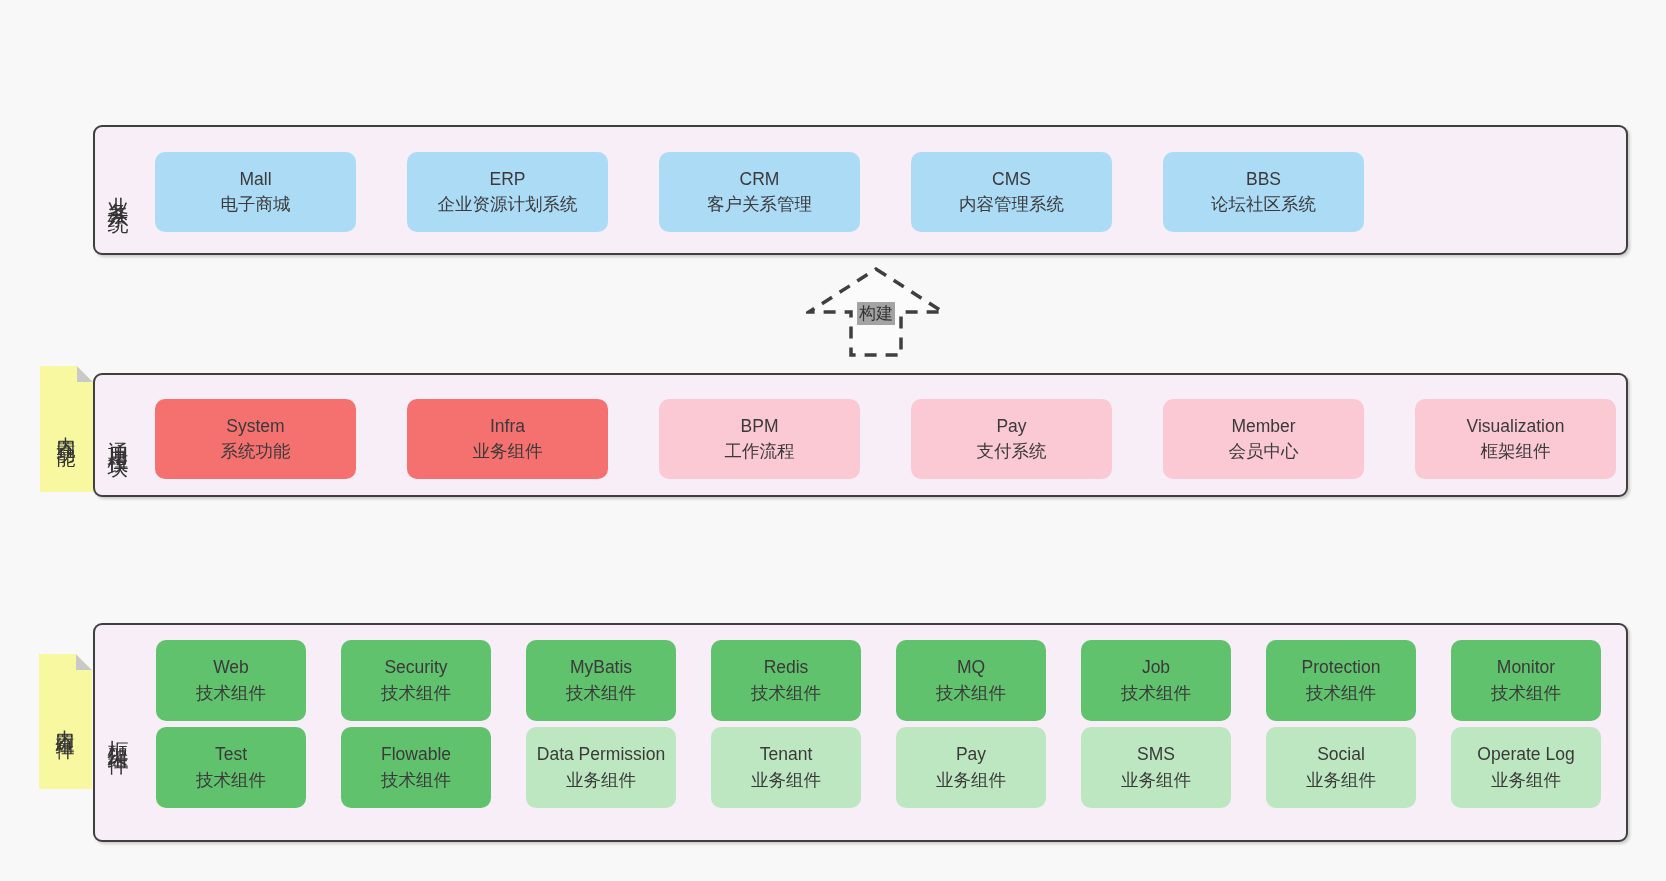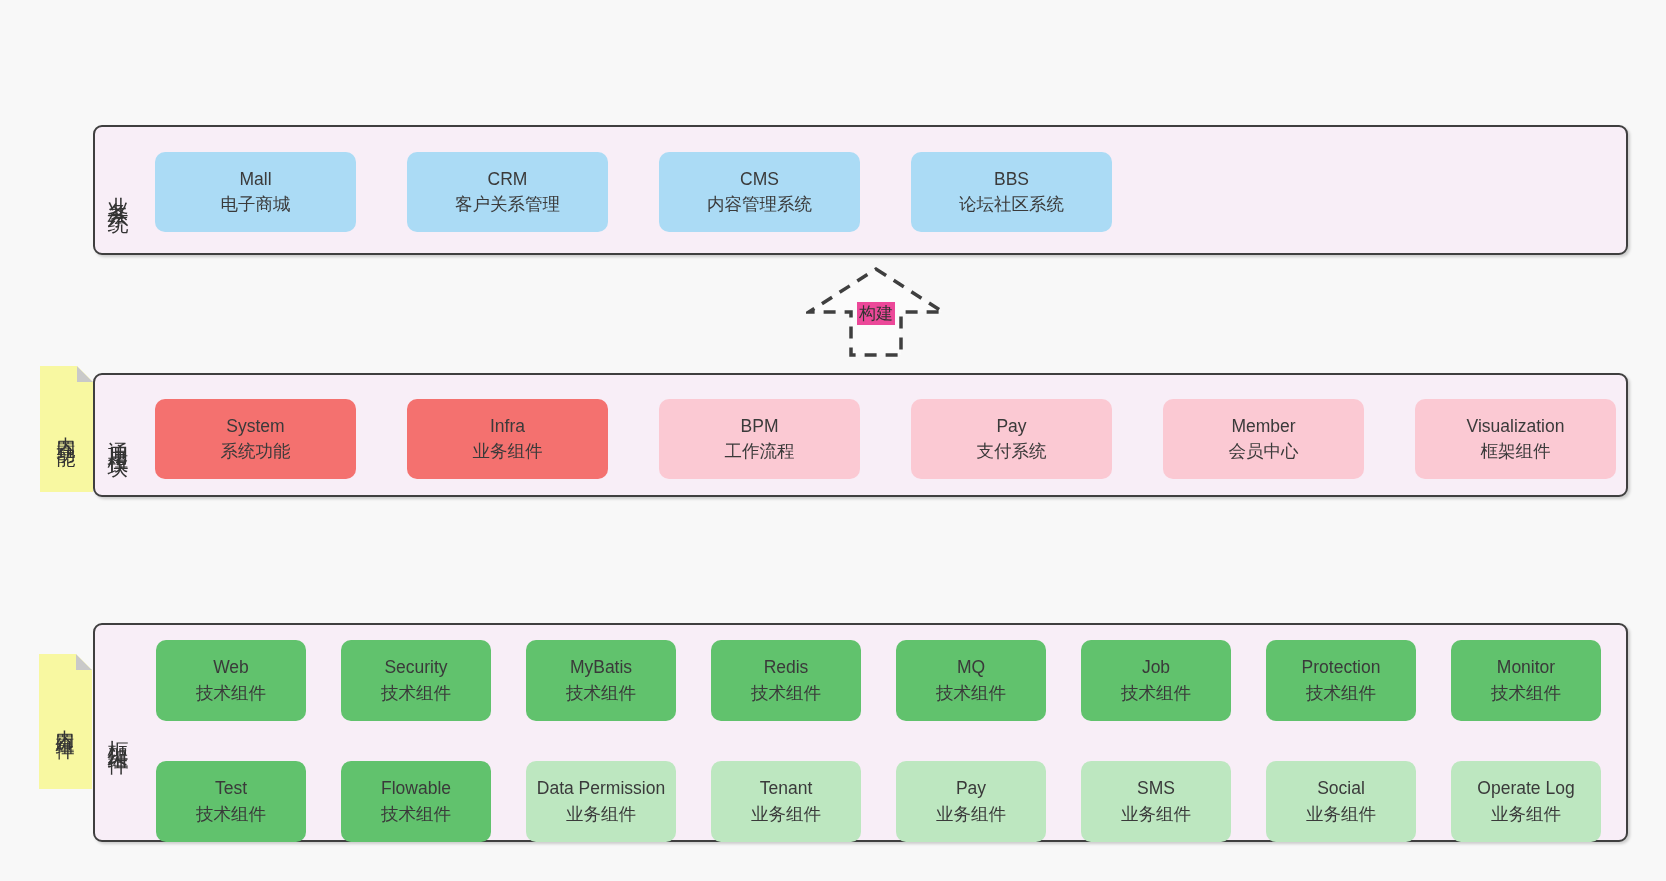--- a/index.html
+++ b/index.html
@@ -32,21 +32,21 @@
     text-align:center;font-size:17.5px;line-height:1.45;
   }
   .box .bname,.box .bdesc{display:block;}
   .box.w6{width:201px;height:80px;}
   .box.w8{width:150px;height:81px;padding:0 6px;}
   .blue{background:var(--color-blue,#abdbf5);}
   .red{background:var(--color-red,#f4716f);}
   .pink{background:var(--color-pink,#fbc9d3);}
   .green{background:var(--color-green,#61c26d);}
   .lightgreen{background:var(--color-lightgreen,#bde7c0);}
-  .rows{position:absolute;left:61px;top:15px;display:flex;flex-direction:column;gap:40px;}
+  .rows{position:absolute;left:61px;top:15px;display:flex;flex-direction:column;gap:6px;}
   .rows .boxes{position:static;}
   .sticky{
     position:absolute;width:53px;box-sizing:border-box;z-index:0;
     background:var(--color-sticky,#f8f8a1);
     clip-path:polygon(0 0,calc(100% - 16px) 0,100% 16px,100% 100%,0 100%);
     display:flex;align-items:center;justify-content:center;
     box-shadow:1px 1px 2px rgba(0,0,0,.15);
   }
   .sticky .fold{
     position:absolute;top:0;right:0;width:16px;height:16px;
@@ -55,34 +55,38 @@
   }
   .sticky .s-label{
     writing-mode:vertical-rl;text-orientation:upright;
     font-size:19px;letter-spacing:4px;line-height:1;color:#333;
   }
   .section{z-index:1;}
   .arrow{position:absolute;width:140px;height:92px;z-index:0;}
   .arrow svg{display:block;width:100%;height:100%;}
   .arrow .a-label{
     position:absolute;left:50%;top:36px;transform:translateX(-50%);
-    background:#ec4899;padding:0 2px;font-size:17px;white-space:nowrap;color:#333;
+    background:#a3a3a3;padding:0 2px;font-size:17px;white-space:nowrap;color:#333;
   }
 </style>
 </head>
 <body>
 
 <div class="canvas">
 
   <div class="section" style="top:125px;height:130px;">
     <div class="section-label">业务系统</div>
     <div class="boxes six" style="top:25px;">
       <div class="box w6 blue">
         <span class="bname">Mall</span>
         <span class="bdesc">电子商城</span>
+      </div>
+      <div class="box w6 blue">
+        <span class="bname">ERP</span>
+        <span class="bdesc">企业资源计划系统</span>
       </div>
       <div class="box w6 blue">
         <span class="bname">CRM</span>
         <span class="bdesc">客户关系管理</span>
       </div>
       <div class="box w6 blue">
         <span class="bname">CMS</span>
         <span class="bdesc">内容管理系统</span>
       </div>
       <div class="box w6 blue">

